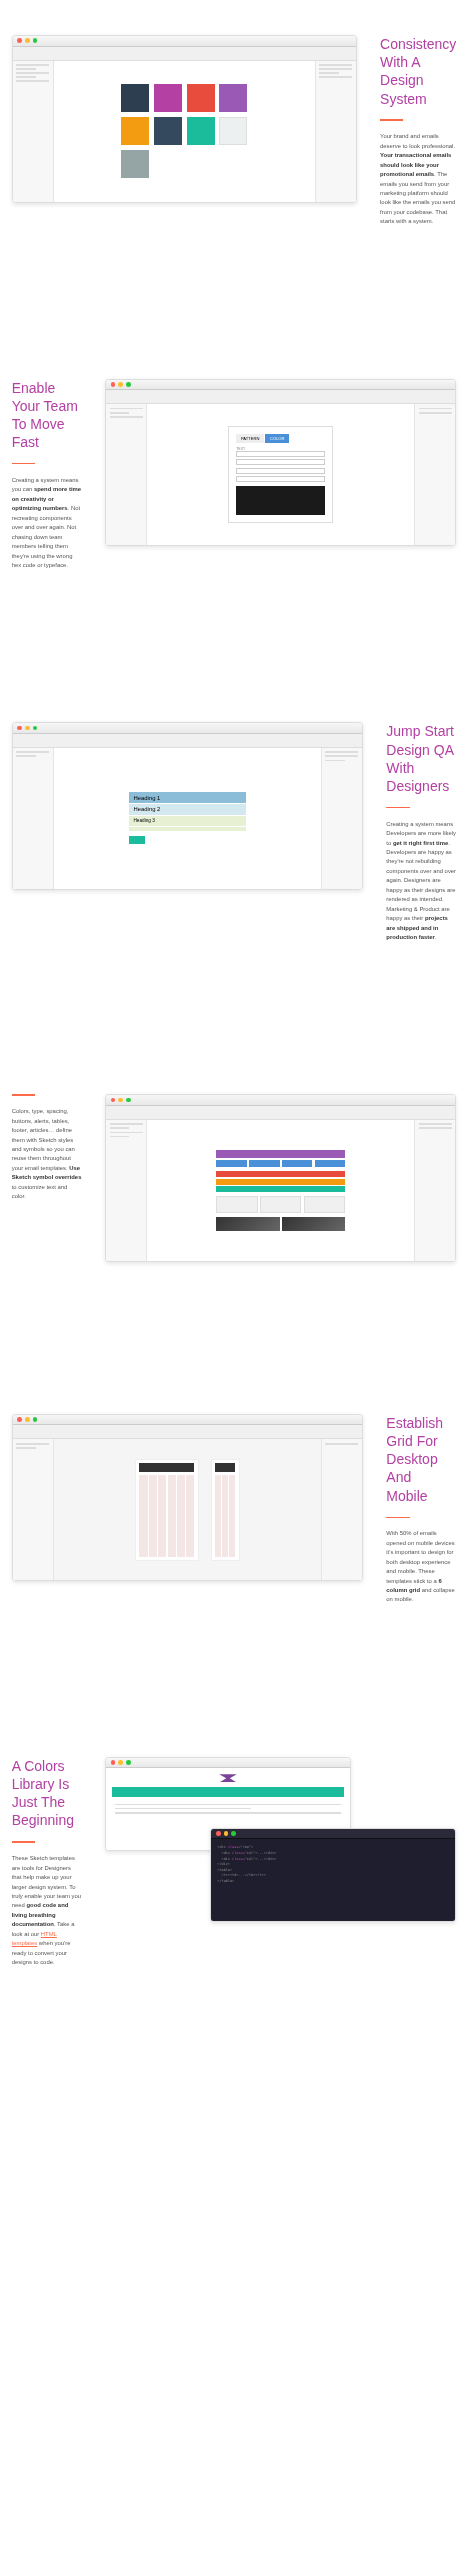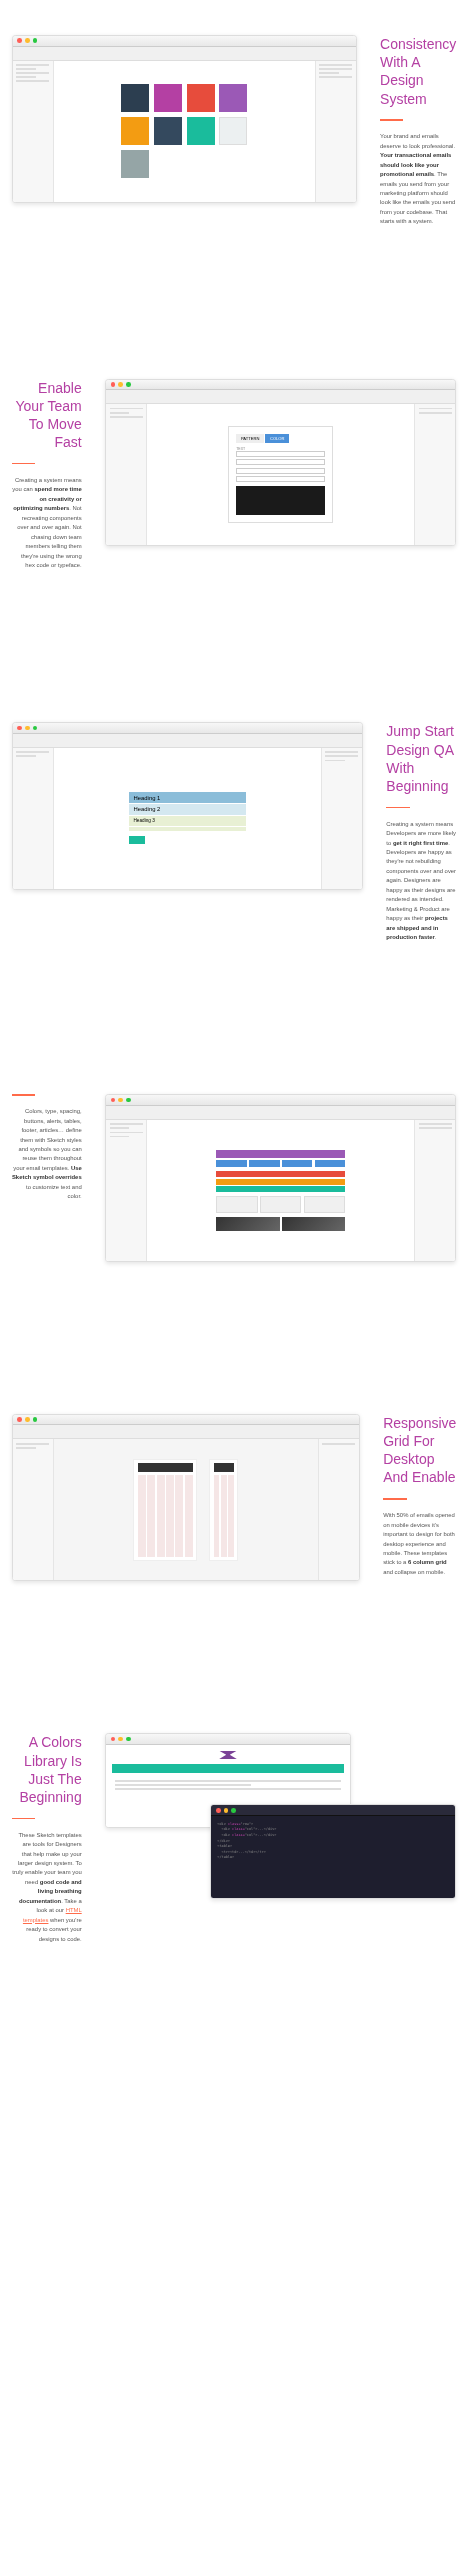--- a/index.html
+++ b/index.html
@@ -1,20 +1,20 @@
 <!DOCTYPE html>
 <html style="font-size:9.4px"><head>
 <meta charset="utf-8">
 <style>
 * { margin: 0; padding: 0; box-sizing: border-box; }
 body { font-family: -apple-system, BlinkMacSystemFont, "Segoe UI", Helvetica, Arial, sans-serif; background: #fff; width: 468px; margin: 0 auto; }
 .section { display: flex; gap: 23.4px; padding: 35px 11.7px 117px; align-items: flex-start; }
 .section.img-left .text-col { order: 2; }
 .section.img-left .img-col { order: 1; }
-.section.img-right .text-col { order: 1; text-align: right; }
+.section.img-right .text-col { order: 1; }
 .section.img-right .img-col { order: 2; }
 .text-col { flex: 0 0 70px; }
 .img-col { flex: 1; }
 .heading { color: #b440a3; font-size: 14px; font-weight: 400; line-height: 1.3; margin-bottom: 11.7px; }
 .divider { width: 23.4px; height: 1.2px; background: #ff6b4a; margin-bottom: 11.7px; }
 .body-text { font-size: 5.9px; line-height: 1.6; color: #555; }
 .body-text strong { font-weight: 700; color: #333; }
 .body-text .link { color: #ff6b4a; text-decoration: underline; }
 .mock-window { border: 0.6px solid #ddd; border-radius: 3.5px; overflow: hidden; background: #f5f5f5; box-shadow: 0 1.2px 4.7px rgba(0,0,0,0.1); }
 .mock-titlebar { height: 10.5px; background: linear-gradient(#f7f7f7,#e8e8e8); border-bottom: 0.6px solid #ccc; display: flex; align-items: center; padding: 0 4.7px; position: relative; }
@@ -197,21 +197,21 @@
               <div class="panel-line"></div>
             </div>
           </div>
       </div>
     </div>
   </div>
 </div>
 
 <div class="section img-left">
   <div class="text-col">
-    <h2 class="heading">Jump Start Design QA With Beginning</h2>
+    <h2 class="heading">Jump Start Design QA With Designers</h2>
     <div class="divider"></div>
     <p class="body-text">
       <span>Creating a system means Developers are more likely to </span><strong>get it right first time</strong><span>. Developers are happy as they're not rebuilding components over and over again. Designers are happy as their designs are rendered as intended. Marketing &amp; Product are happy as their </span><strong>projects are shipped and in production faster</strong><span>.</span>
     </p>
   </div>
   <div class="img-col">
     <div class="mock-window">
       <div class="mock-titlebar">
         <div class="traffic-lights">
           <div class="traffic-light tl-red"></div>
@@ -303,21 +303,21 @@
               <div class="panel-line"></div>
             </div>
           </div>
       </div>
     </div>
   </div>
 </div>
 
 <div class="section img-left">
   <div class="text-col">
-    <h2 class="heading">Responsive Grid For Desktop And Enable</h2>
+    <h2 class="heading">Establish Grid For Desktop And Mobile</h2>
     <div class="divider"></div>
     <p class="body-text">
       <span>With 50% of emails opened on mobile devices it's important to design for both desktop experience and mobile. These templates stick to a </span><strong>6 column grid</strong><span> and collapse on mobile.</span>
     </p>
   </div>
   <div class="img-col">
     <div class="mock-window">
       <div class="mock-titlebar">
         <div class="traffic-lights">
           <div class="traffic-light tl-red"></div>

